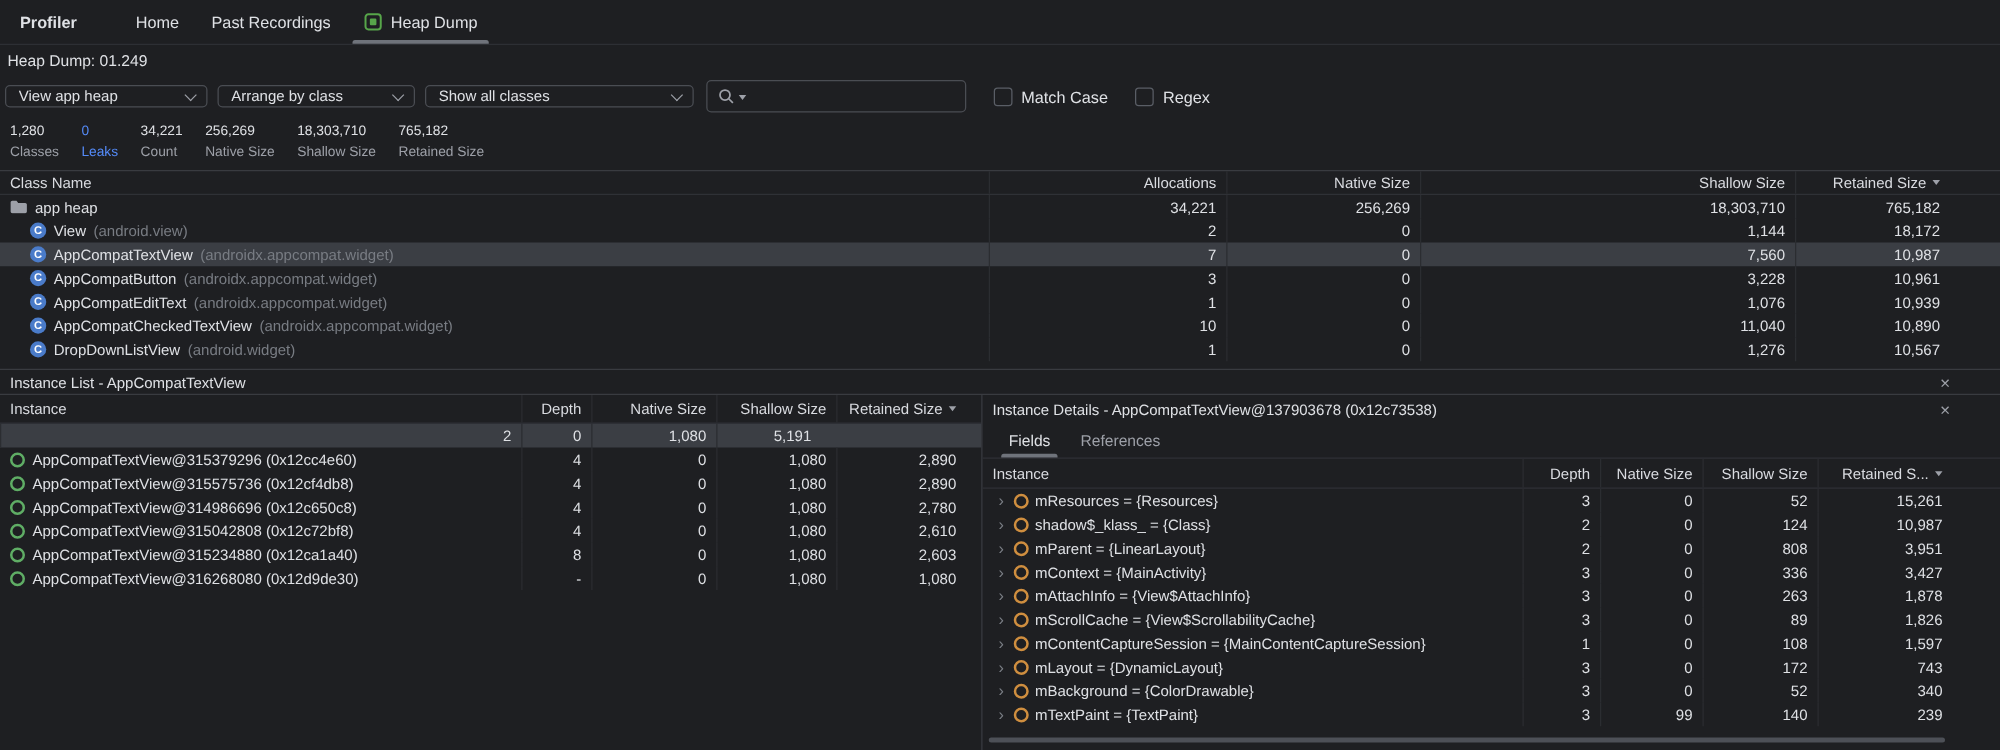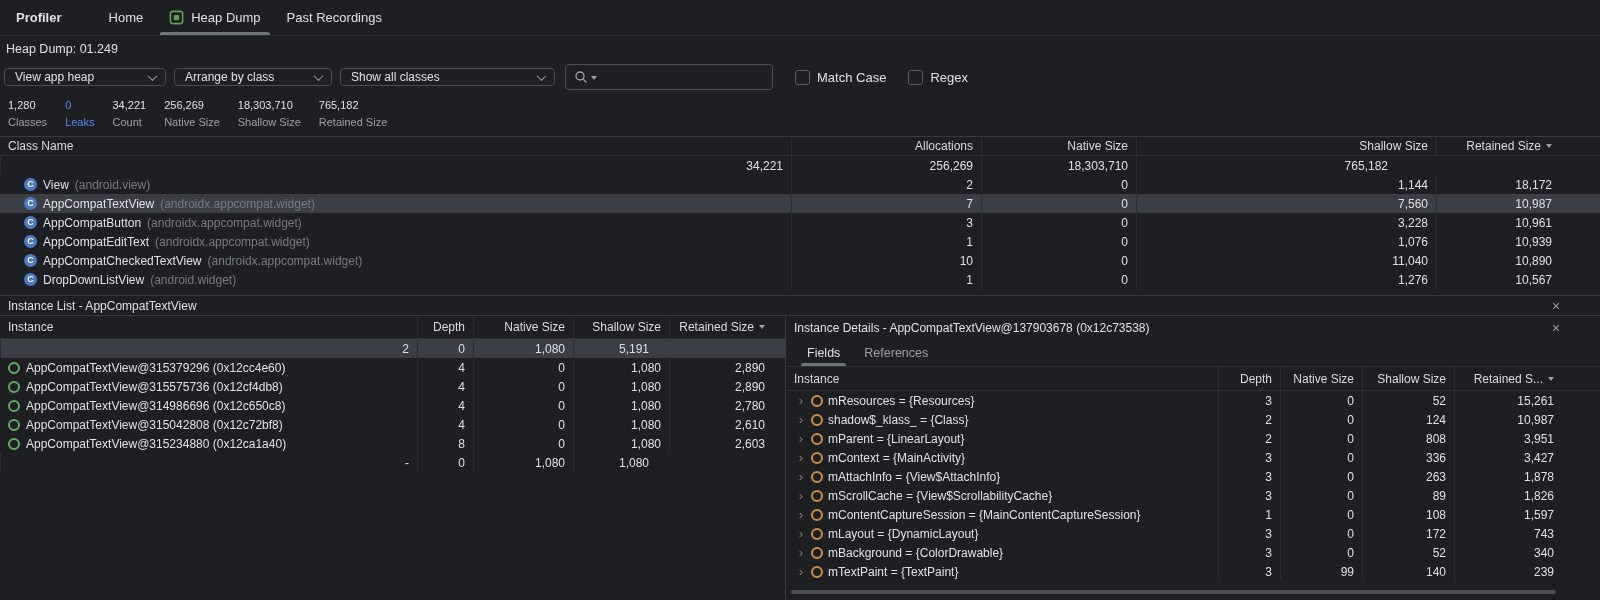--- a/index.html
+++ b/index.html
@@ -86,34 +86,34 @@
 <body>
 
 <div class="app">
 
   <header class="tabbar">
     <span class="app-title">Profiler</span>
     <div class="tab">
       <span>Home</span>
 
     </div>
+    <div class="tab">
+      <span>Past Recordings</span>
+
+    </div>
     <div class="tab active">
       <span class="heap-ico">
         <svg width="15" height="15" viewBox="0 0 16 16">
             <rect x="1.5" y="1.5" width="13" height="13" rx="2.5" fill="none" stroke="#57a64a" stroke-width="1.7"></rect>
             <rect x="5.2" y="5.2" width="5.6" height="5.6" rx="1" fill="#57a64a"></rect>
           </svg>
       </span>
       <span>Heap Dump</span>
       <span class="tab-underline"></span>
     </div>
-    <div class="tab">
-      <span>Past Recordings</span>
-
-    </div>
   </header>
 
   <div class="subtitle-row">
     <span>Heap Dump: 01.249</span>
   </div>
 
   <div class="toolbar">
     <div class="select w1">
       <span class="val">View app heap</span>
       <span class="dd-arrow"></span>
@@ -179,20 +179,28 @@
       <div class="cell num">Allocations</div>
       <div class="cell num">Native Size</div>
       <div class="cell num">Shallow Size</div>
       <div class="cell num last">
         <span>Retained Size</span>
         <span class="sort"></span>
       </div>
     </div>
     <div id="class-rows">
         <div class="trow class-grid">
+          <div class="cell name-cell" style="padding-left: 8px;">
+            <span class="ico">
+              <svg width="14" height="11" viewBox="0 0 14 11">
+                <path d="M0.5 1.8C0.5 1.1 1.1 0.5 1.8 0.5h3.4l1.4 1.8h5.6c0.7 0 1.3 0.6 1.3 1.3v5.6c0 0.7-0.6 1.3-1.3 1.3H1.8c-0.7 0-1.3-0.6-1.3-1.3z" fill="#9da0a8"></path>
+              </svg>
+            </span>
+            <span class="cname">app heap</span>
+          </div>
           <div class="cell num">34,221</div>
           <div class="cell num">256,269</div>
           <div class="cell num">18,303,710</div>
           <div class="cell num last">765,182</div>
         </div>
         <div class="trow class-grid">
           <div class="cell name-cell" style="padding-left: 24px;">
             <span class="ico class-ico">C</span>
             <span class="cname">View</span>
             <span class="pkg"> (android.view)</span>
@@ -330,20 +338,24 @@
             <div class="cell name-cell">
               <span class="ring green"></span>
               <span>AppCompatTextView@315234880 (0x12ca1a40)</span>
             </div>
             <div class="cell num">8</div>
             <div class="cell num">0</div>
             <div class="cell num">1,080</div>
             <div class="cell num last">2,603</div>
           </div>
           <div class="trow inst-grid">
+            <div class="cell name-cell">
+              <span class="ring green"></span>
+              <span>AppCompatTextView@316268080 (0x12d9de30)</span>
+            </div>
             <div class="cell num">-</div>
             <div class="cell num">0</div>
             <div class="cell num">1,080</div>
             <div class="cell num last">1,080</div>
           </div>
         </div>
     </div>
 
     <div class="instance-details">
       <div class="panel-title">

